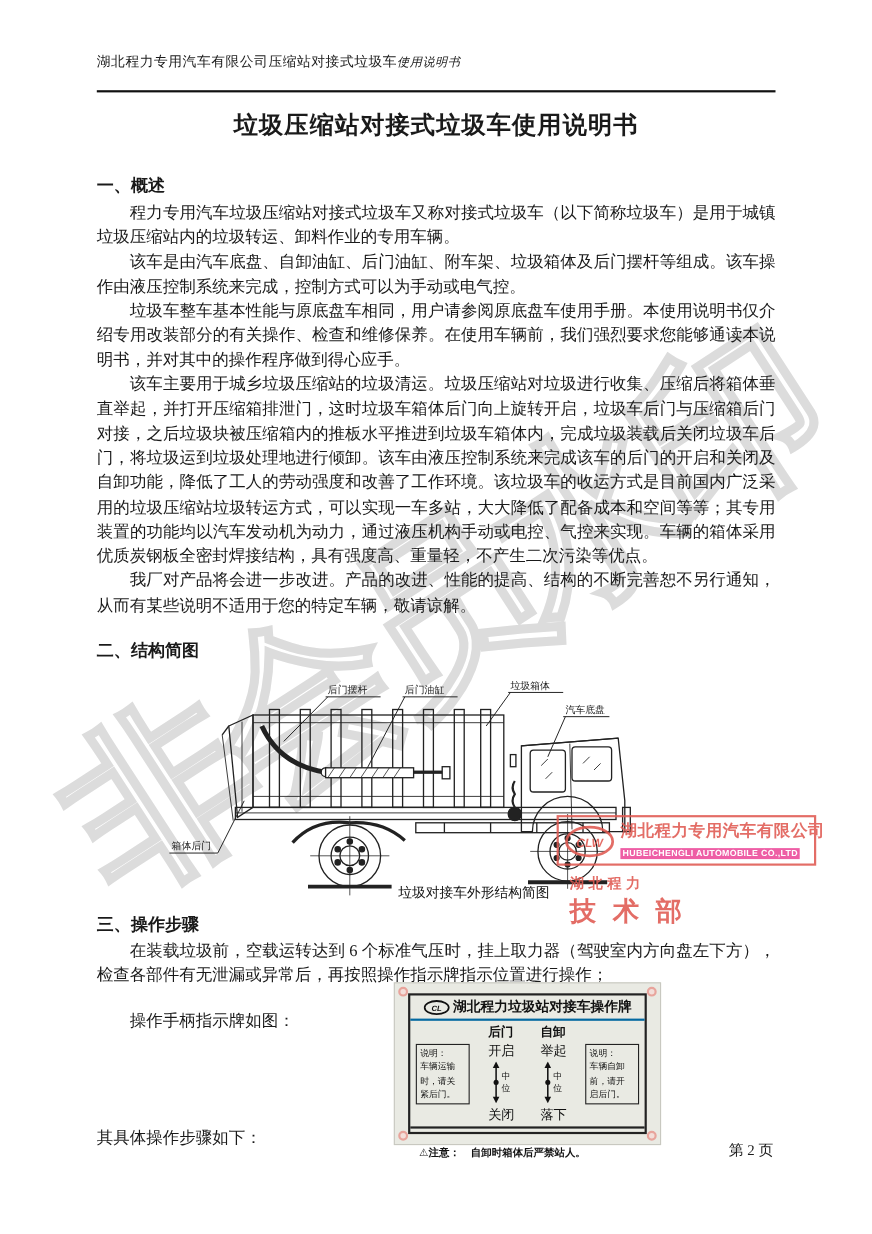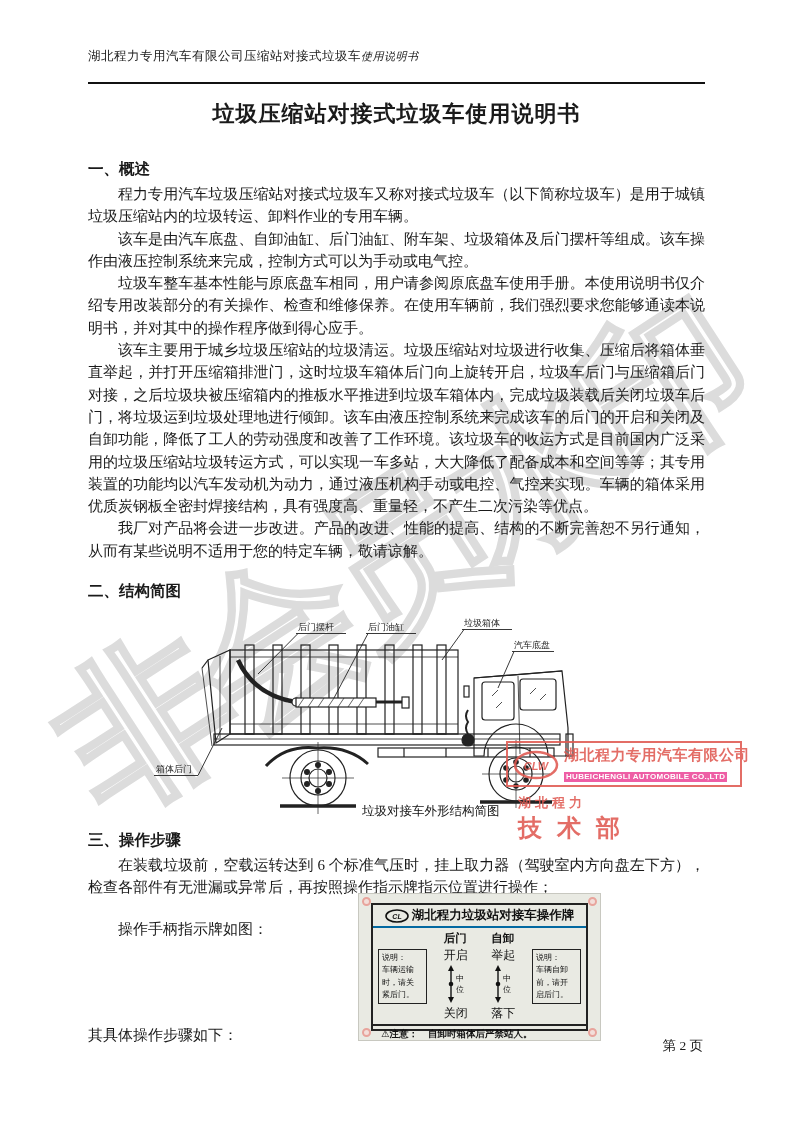--- a/index.html
+++ b/index.html
@@ -89,21 +89,21 @@
     border:1.5px solid #222; width:49px; padding:2px 3px;
     font-size:8px; line-height:1.55; align-self:center;
   }
   .lever-area { flex:1; display:flex; justify-content:space-around; }
   .lever-col { display:flex; flex-direction:column; align-items:flex-start; }
   .lever-col .hd { font-weight:bold; font-size:11.5px; }
   .lever-col .pos { font-size:12px; margin-top:1px; }
   .lever-glyph { margin:1px 0; }
   .plate-caution {
     border-top:2px solid #222; display:flex; align-items:center; gap:10px;
-    padding:2px 8px; font-size:9.5px; font-weight:bold; white-space:nowrap;
+    padding:16px 8px; font-size:9.5px; font-weight:bold; white-space:nowrap;
   }
   
   .footer { position:absolute; right:90px; top:1037px; font-size:13.5px; z-index:1; }
 </style>
 </head>
 <body>
 
 <div class="page">
 
   <div class="watermark">非会员水印</div>

